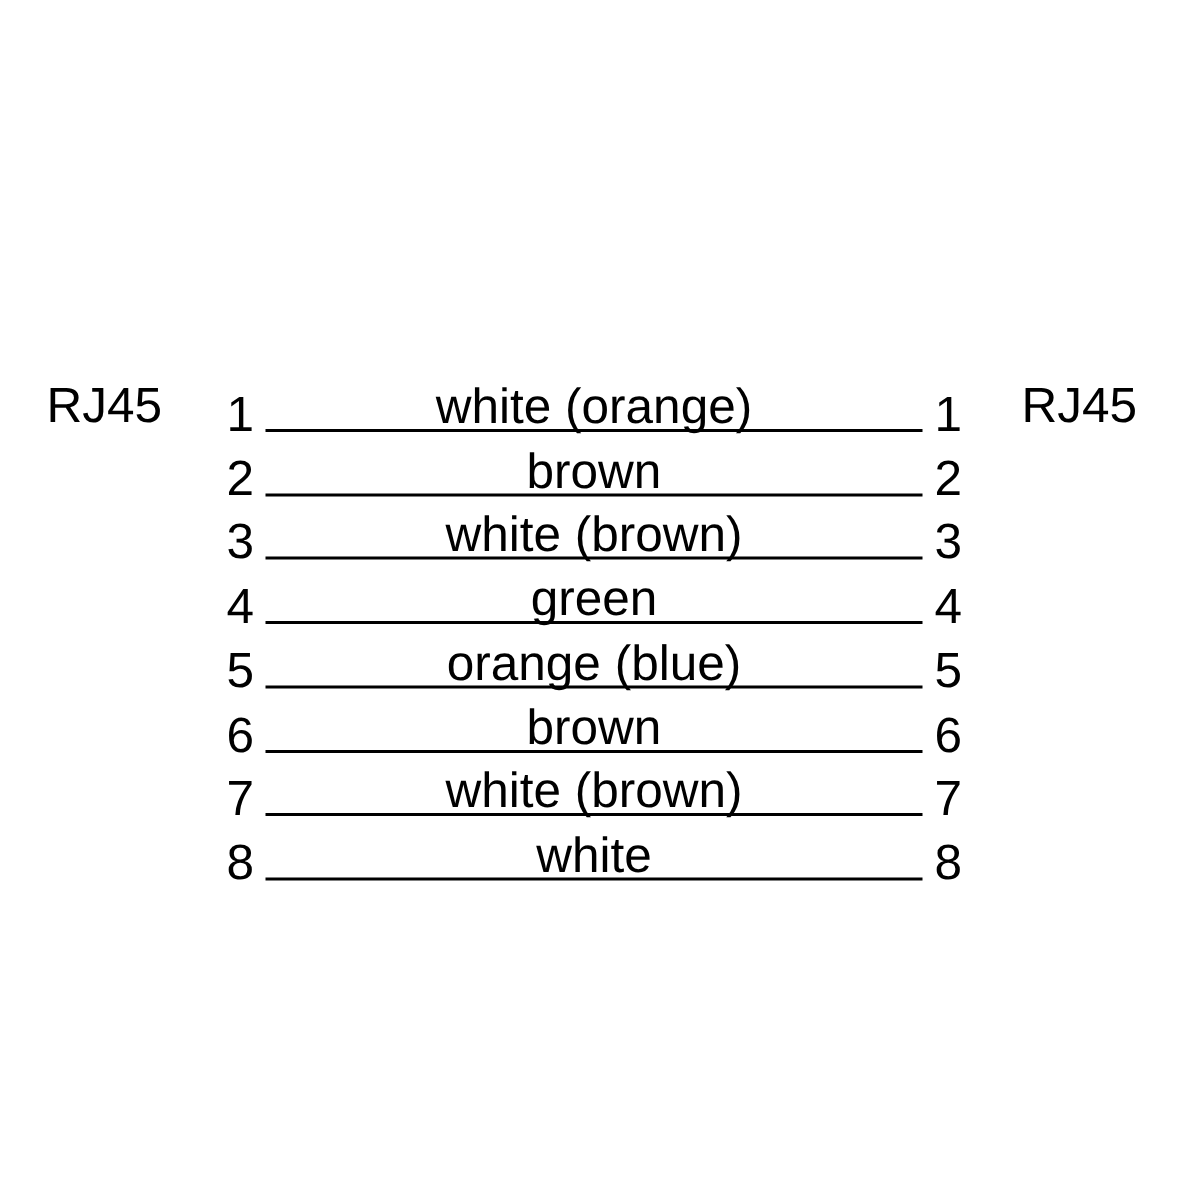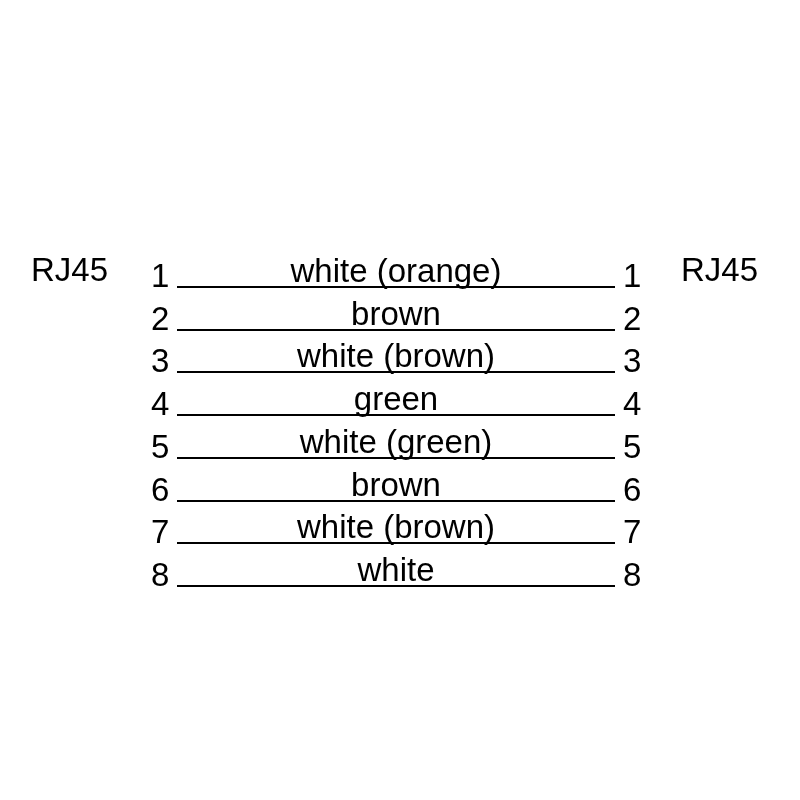--- a/index.html
+++ b/index.html
@@ -101,21 +101,21 @@
         <div class="pin-number left">3</div>
         <div class="pin-number right">3</div>
       </div>
       <div class="pin-row" style="top: 392.1px;">
         <div class="wire-label">green</div>
         <div class="wire-line"></div>
         <div class="pin-number left">4</div>
         <div class="pin-number right">4</div>
       </div>
       <div class="pin-row" style="top: 434.8px;">
-        <div class="wire-label">white (green)</div>
+        <div class="wire-label">orange (blue)</div>
         <div class="wire-line"></div>
         <div class="pin-number left">5</div>
         <div class="pin-number right">5</div>
       </div>
       <div class="pin-row" style="top: 477.5px;">
         <div class="wire-label">brown</div>
         <div class="wire-line"></div>
         <div class="pin-number left">6</div>
         <div class="pin-number right">6</div>
       </div>

